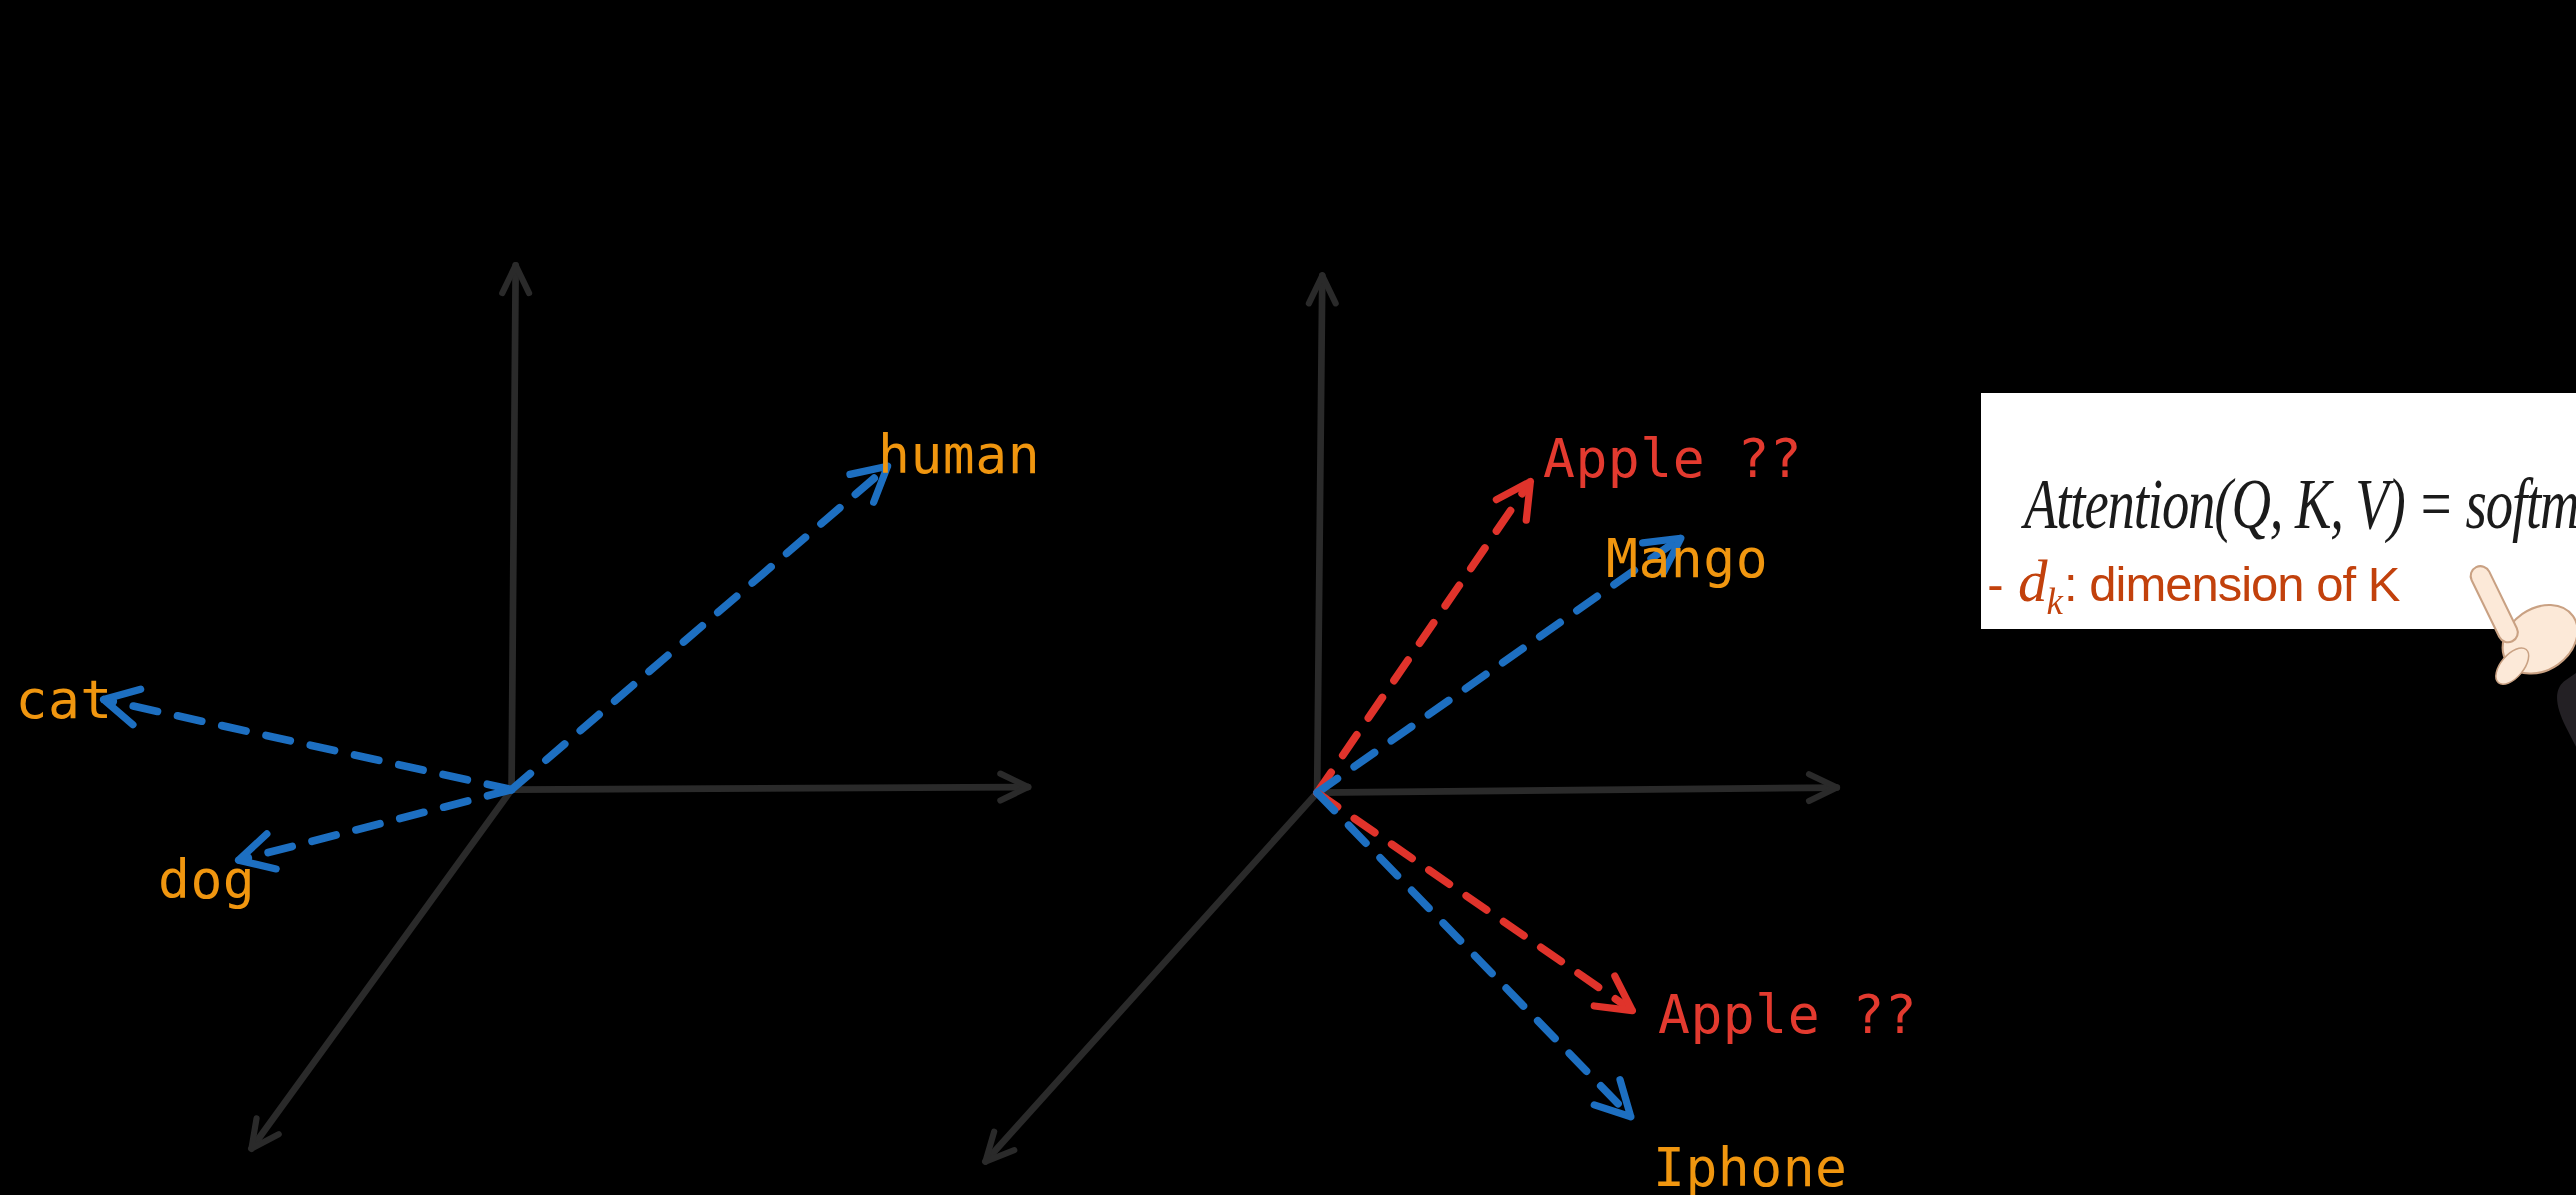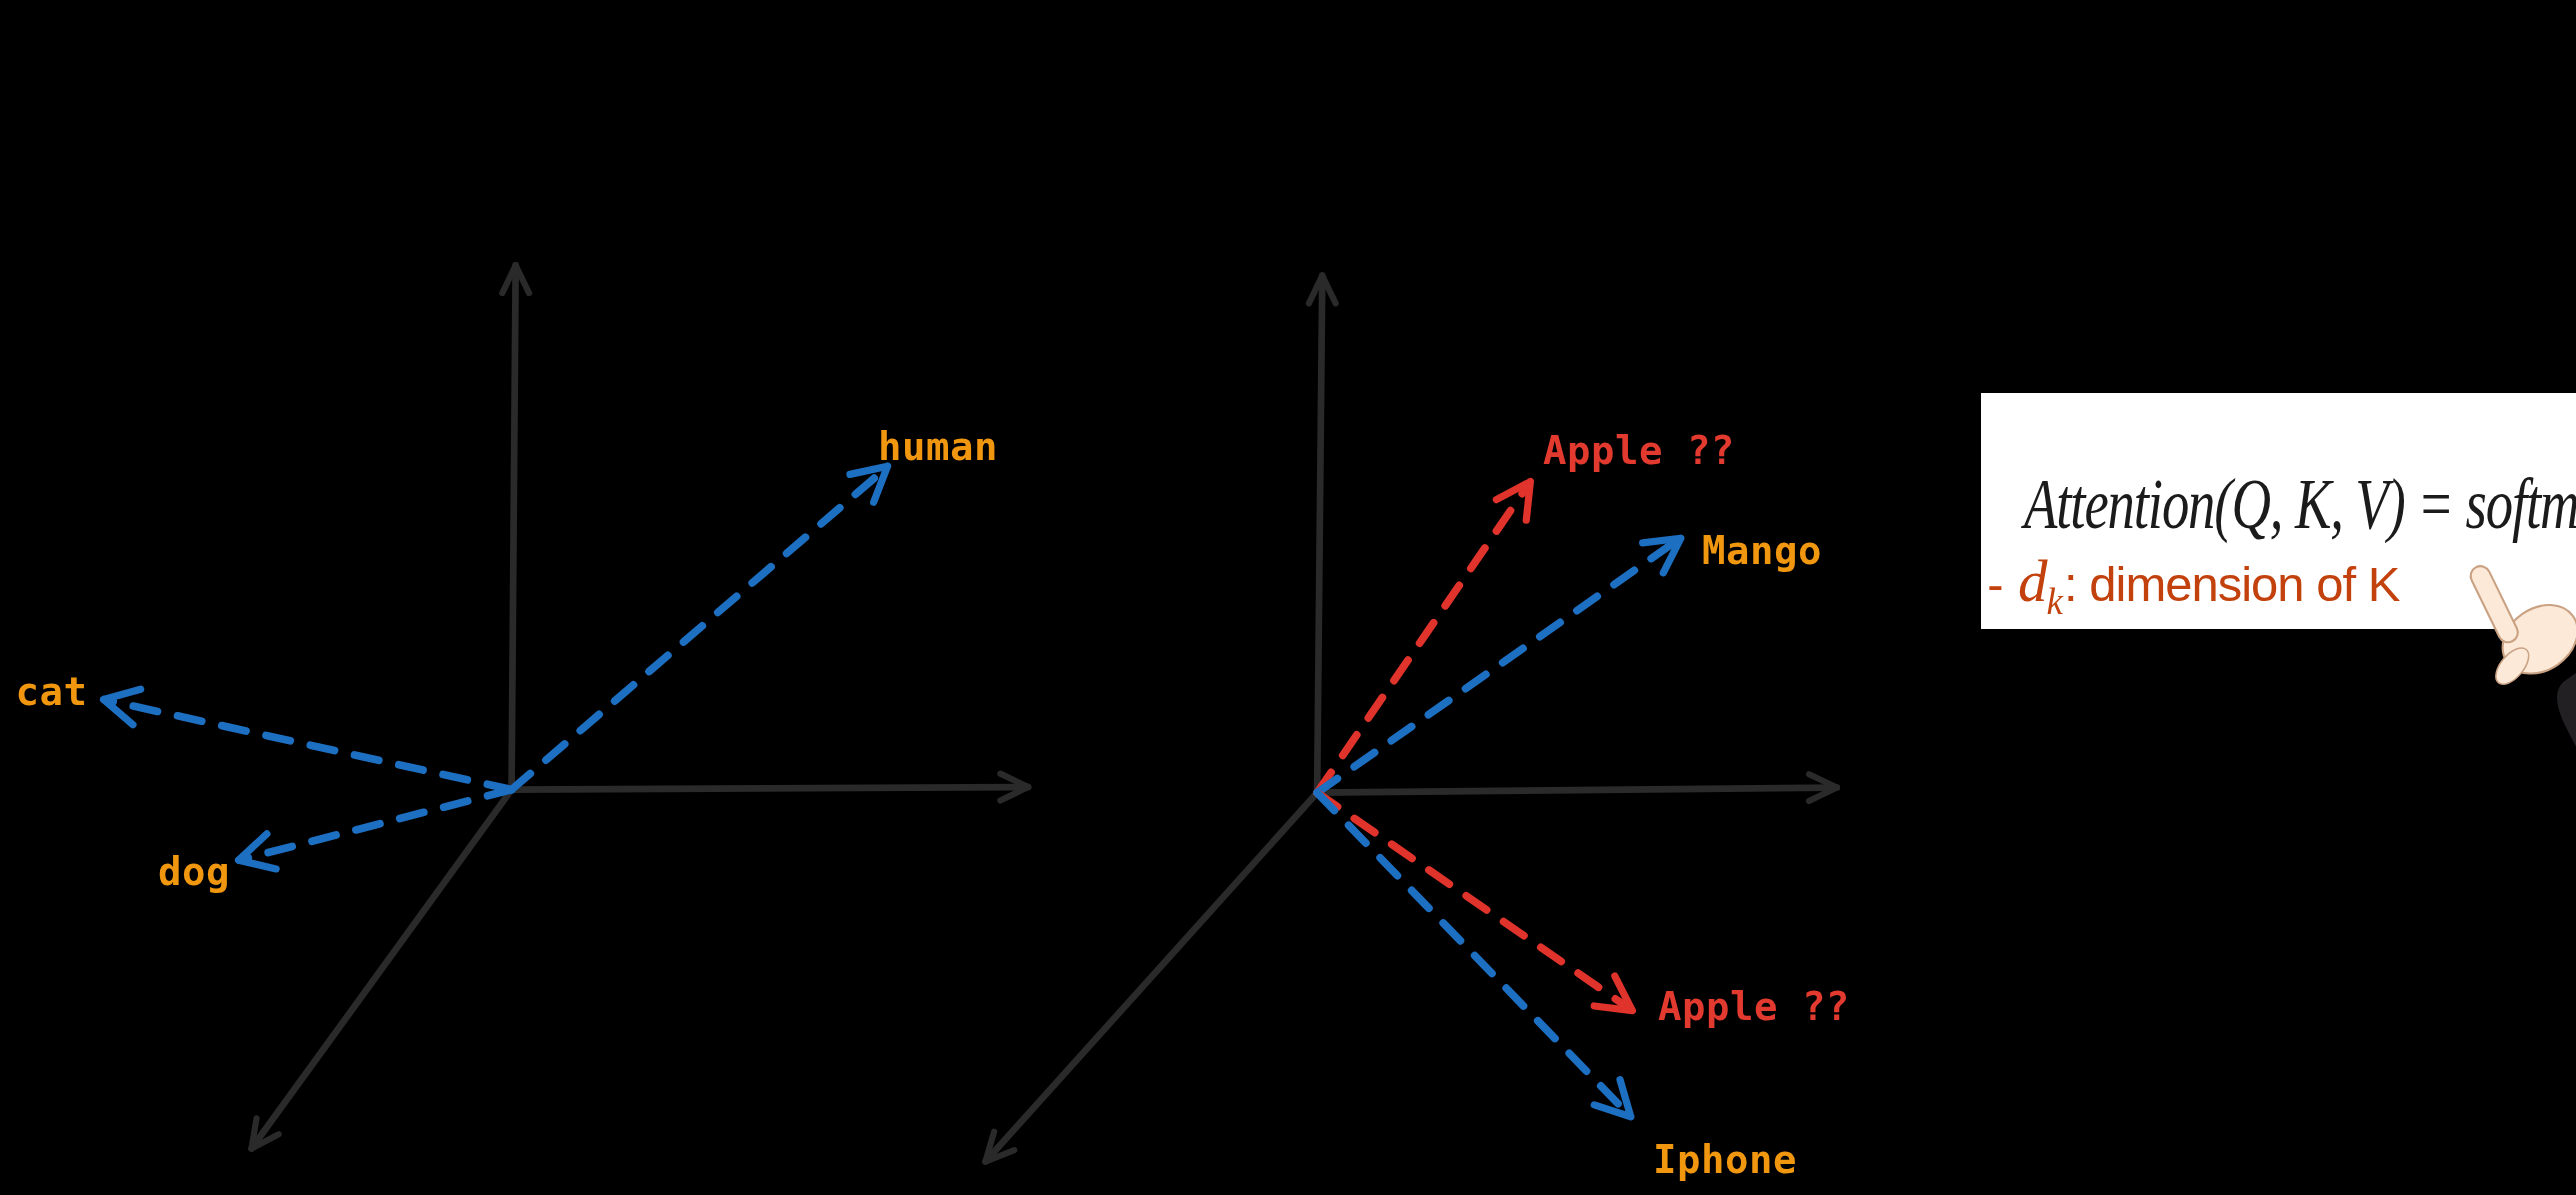--- a/index.html
+++ b/index.html
@@ -6,21 +6,21 @@
   #stage{position:relative;width:3052px;height:1195px;background:var(--background,#000);overflow:hidden;
          font-family:"DejaVu Sans Mono","Liberation Mono",monospace;}
   svg{display:block;}
   .layer{position:absolute;left:0;top:0;}
   .axis-line{stroke:var(--axis,#2a2a2a);stroke-width:13;fill:none;stroke-linecap:round;}
   .axis-arrow{stroke:var(--axis,#2a2a2a);stroke-width:12;fill:none;stroke-linecap:round;}
   .vec-dash{stroke-width:15;fill:none;stroke-linecap:round;stroke-dasharray:48 40;}
   .vec-arrow{stroke-width:14;fill:none;stroke-linecap:round;}
   .blue{stroke:var(--vector_blue,#1d6fc1);}
   .red{stroke:var(--vector_red,#e0332b);}
-  .vlabel{position:absolute;font-weight:bold;font-size:39px;line-height:1.15;letter-spacing:0.5px;white-space:nowrap;}
+  .vlabel{position:absolute;font-weight:normal;font-size:53px;line-height:1.15;letter-spacing:0.5px;white-space:nowrap;}
   .lbl-orange{color:var(--label_orange,#f0960f);}
   .lbl-red{color:var(--label_red,#e33a2f);}
   
   #formula-panel{position:absolute;left:1981px;top:393px;width:904px;height:236px;
                  background:var(--panel_bg,#ffffff);color:var(--formula_ink,#1b1b1b);}
   .f-line1{position:absolute;left:43px;top:75px;font-family:"Liberation Serif",serif;font-style:italic;
            font-size:72px;line-height:1;letter-spacing:-1.5px;transform:scaleX(.76);transform-origin:left top;white-space:nowrap;}
   .f-line2{position:absolute;left:6.2px;top:159px;font-family:"Liberation Sans",sans-serif;
            font-size:49px;line-height:1;letter-spacing:-1px;color:#c2410c;white-space:nowrap;}
   .f-line2 .dash{margin-right:15.5px;}
@@ -81,21 +81,21 @@
     <g>
       <path class="vec-dash blue" d="M2556 1539 L3151 2154"></path>
       <path class="vec-arrow blue" d="M3165 2168 L3144 2096 M3165 2168 L3094 2145"></path>
     </g>
   </svg>
 
   <div class="vlabel lbl-orange" style="left:878px;top:425px;">human</div>
   <div class="vlabel lbl-orange" style="left:15.5px;top:670px;">cat</div>
   <div class="vlabel lbl-orange" style="left:158px;top:850px;">dog</div>
   <div class="vlabel lbl-red" style="left:1543px;top:429px;">Apple ??</div>
-  <div class="vlabel lbl-orange" style="left:1702px;top:529px;">Mango</div>
+  <div class="vlabel lbl-orange" style="left:1606px;top:529px;">Mango</div>
   <div class="vlabel lbl-red" style="left:1658px;top:985px;">Apple ??</div>
   <div class="vlabel lbl-orange" style="left:1641px;top:1138px;margin-left:12px;">Iphone</div>
 
   <div id="formula-panel">
     <div class="f-line1">Attention(Q, K, V) = softmax</div>
 
     <div class="f-line2"><span class="dash">-</span><span class="dk-base">d</span><span class="dk-sub">k</span><span>: dimension of K</span></div>
   </div>
 
   <svg id="character" width="682" height="799" viewBox="0 0 1323 1550">

